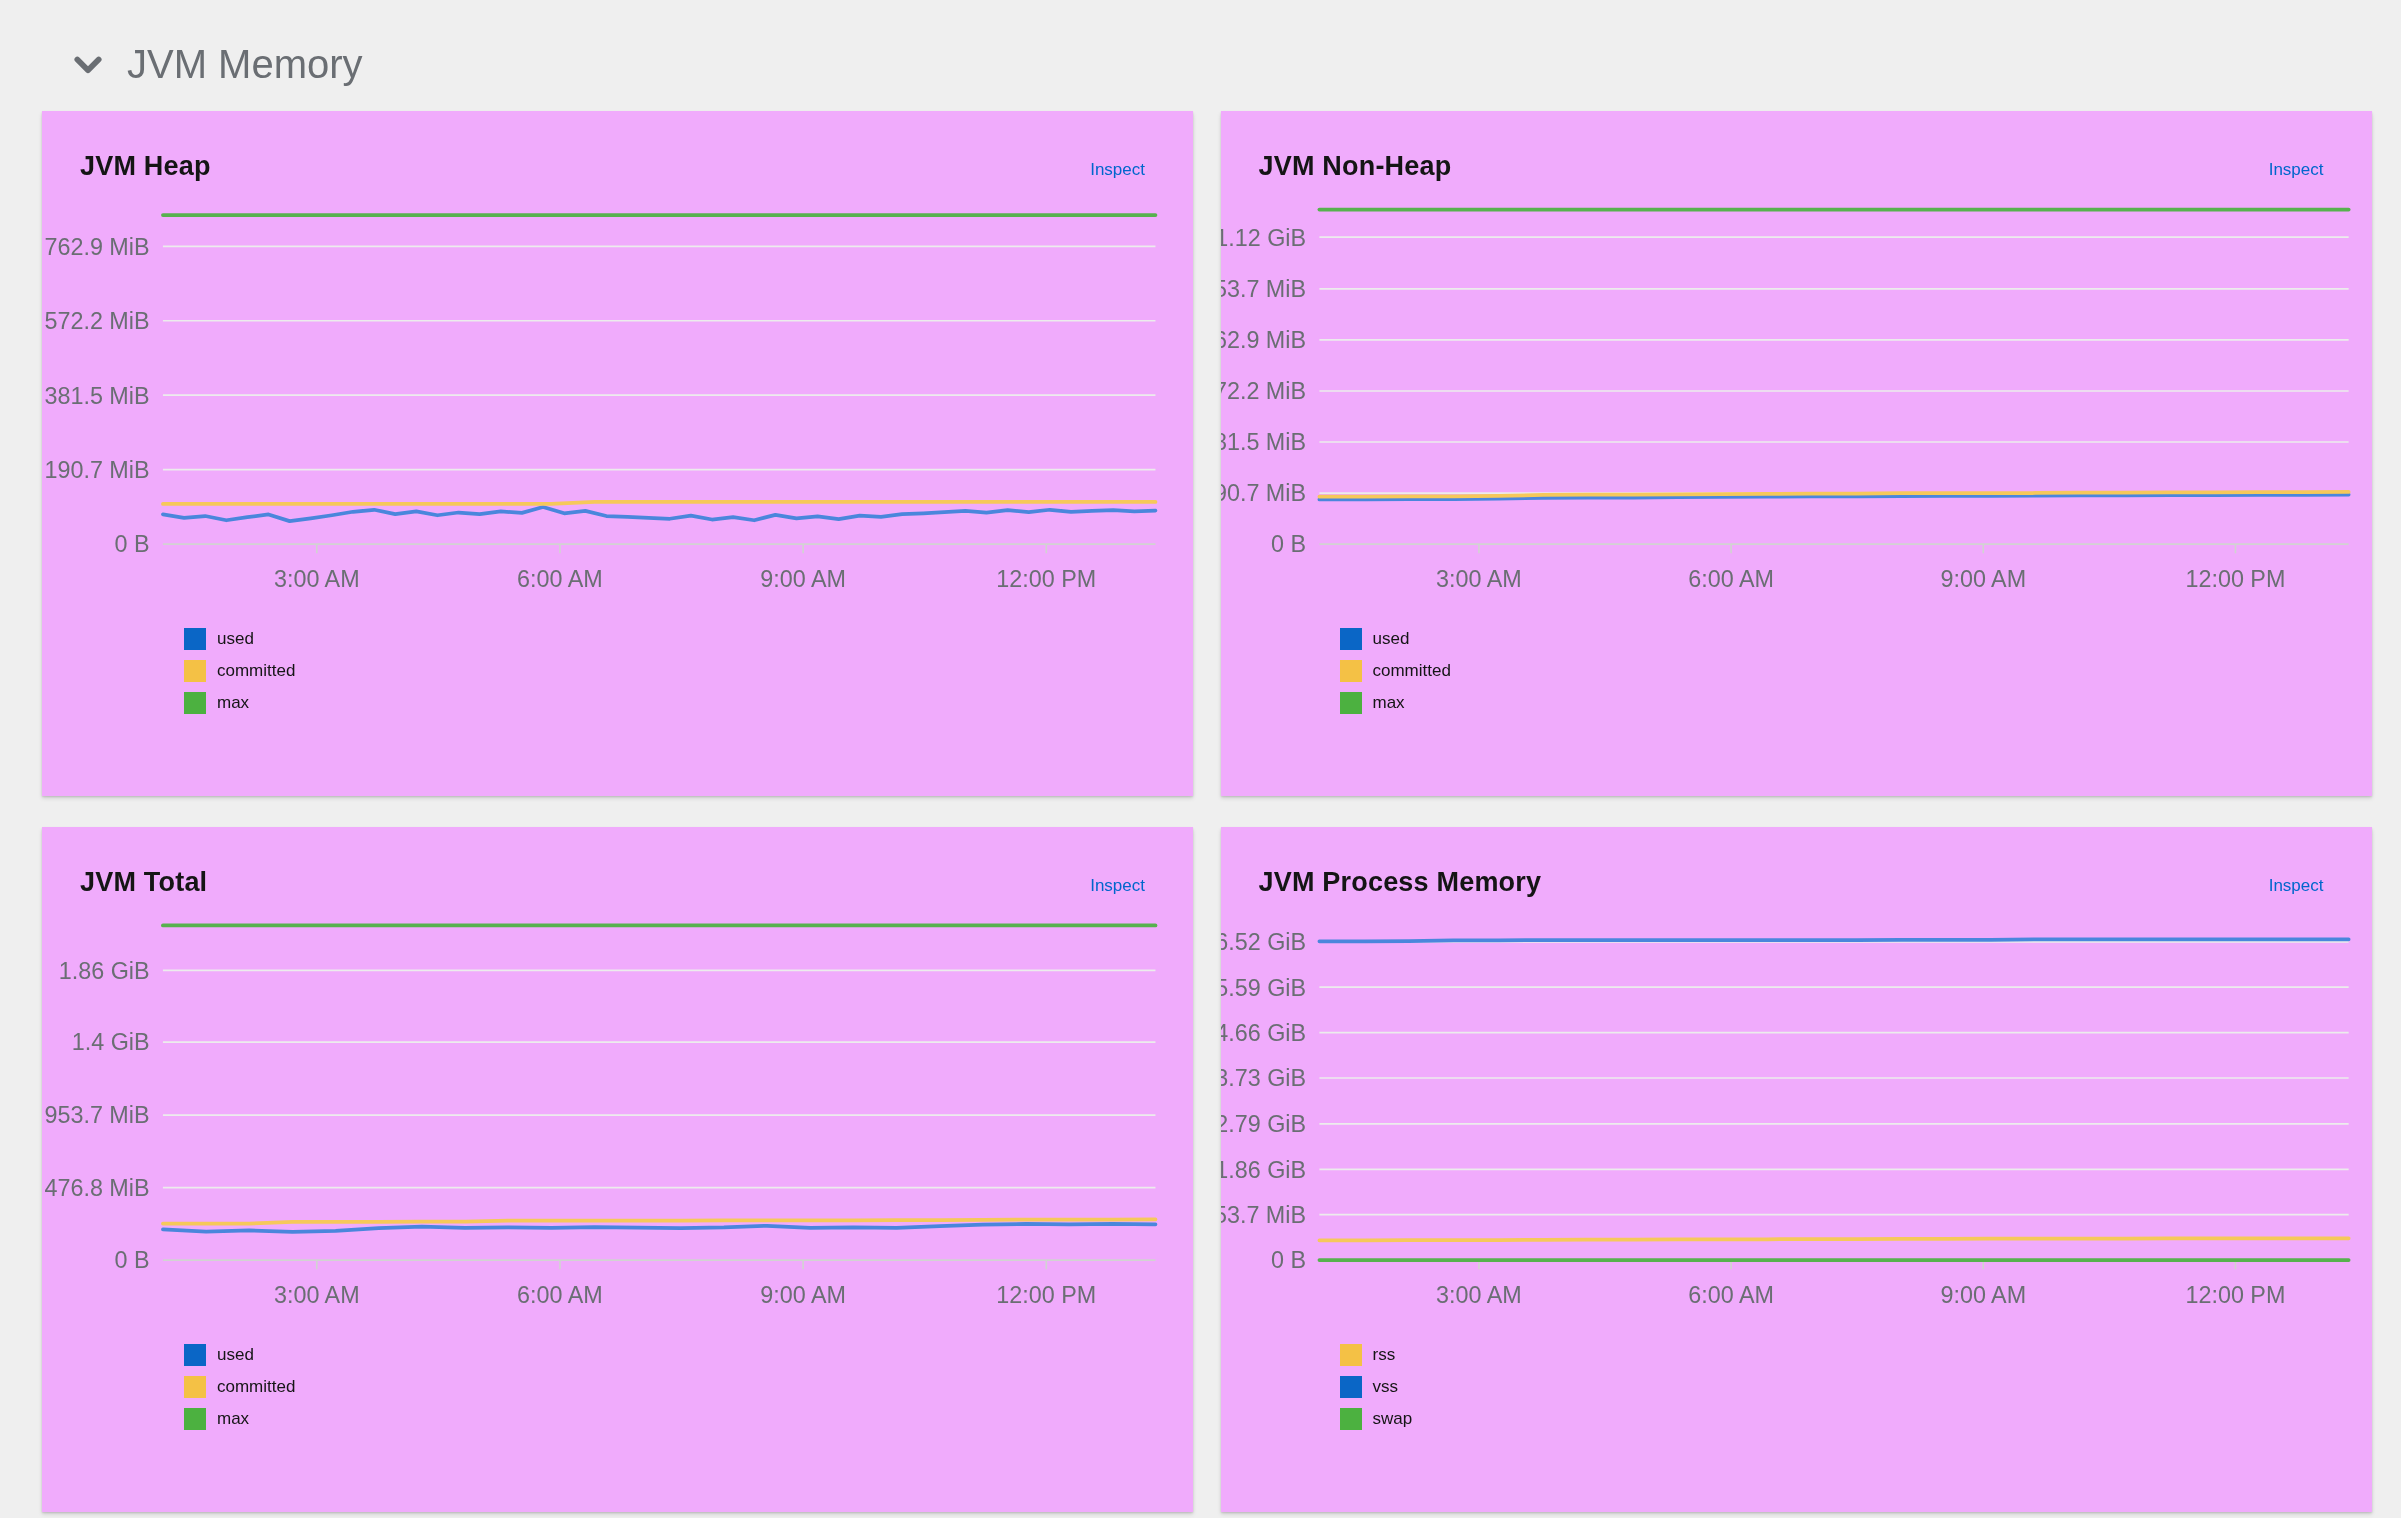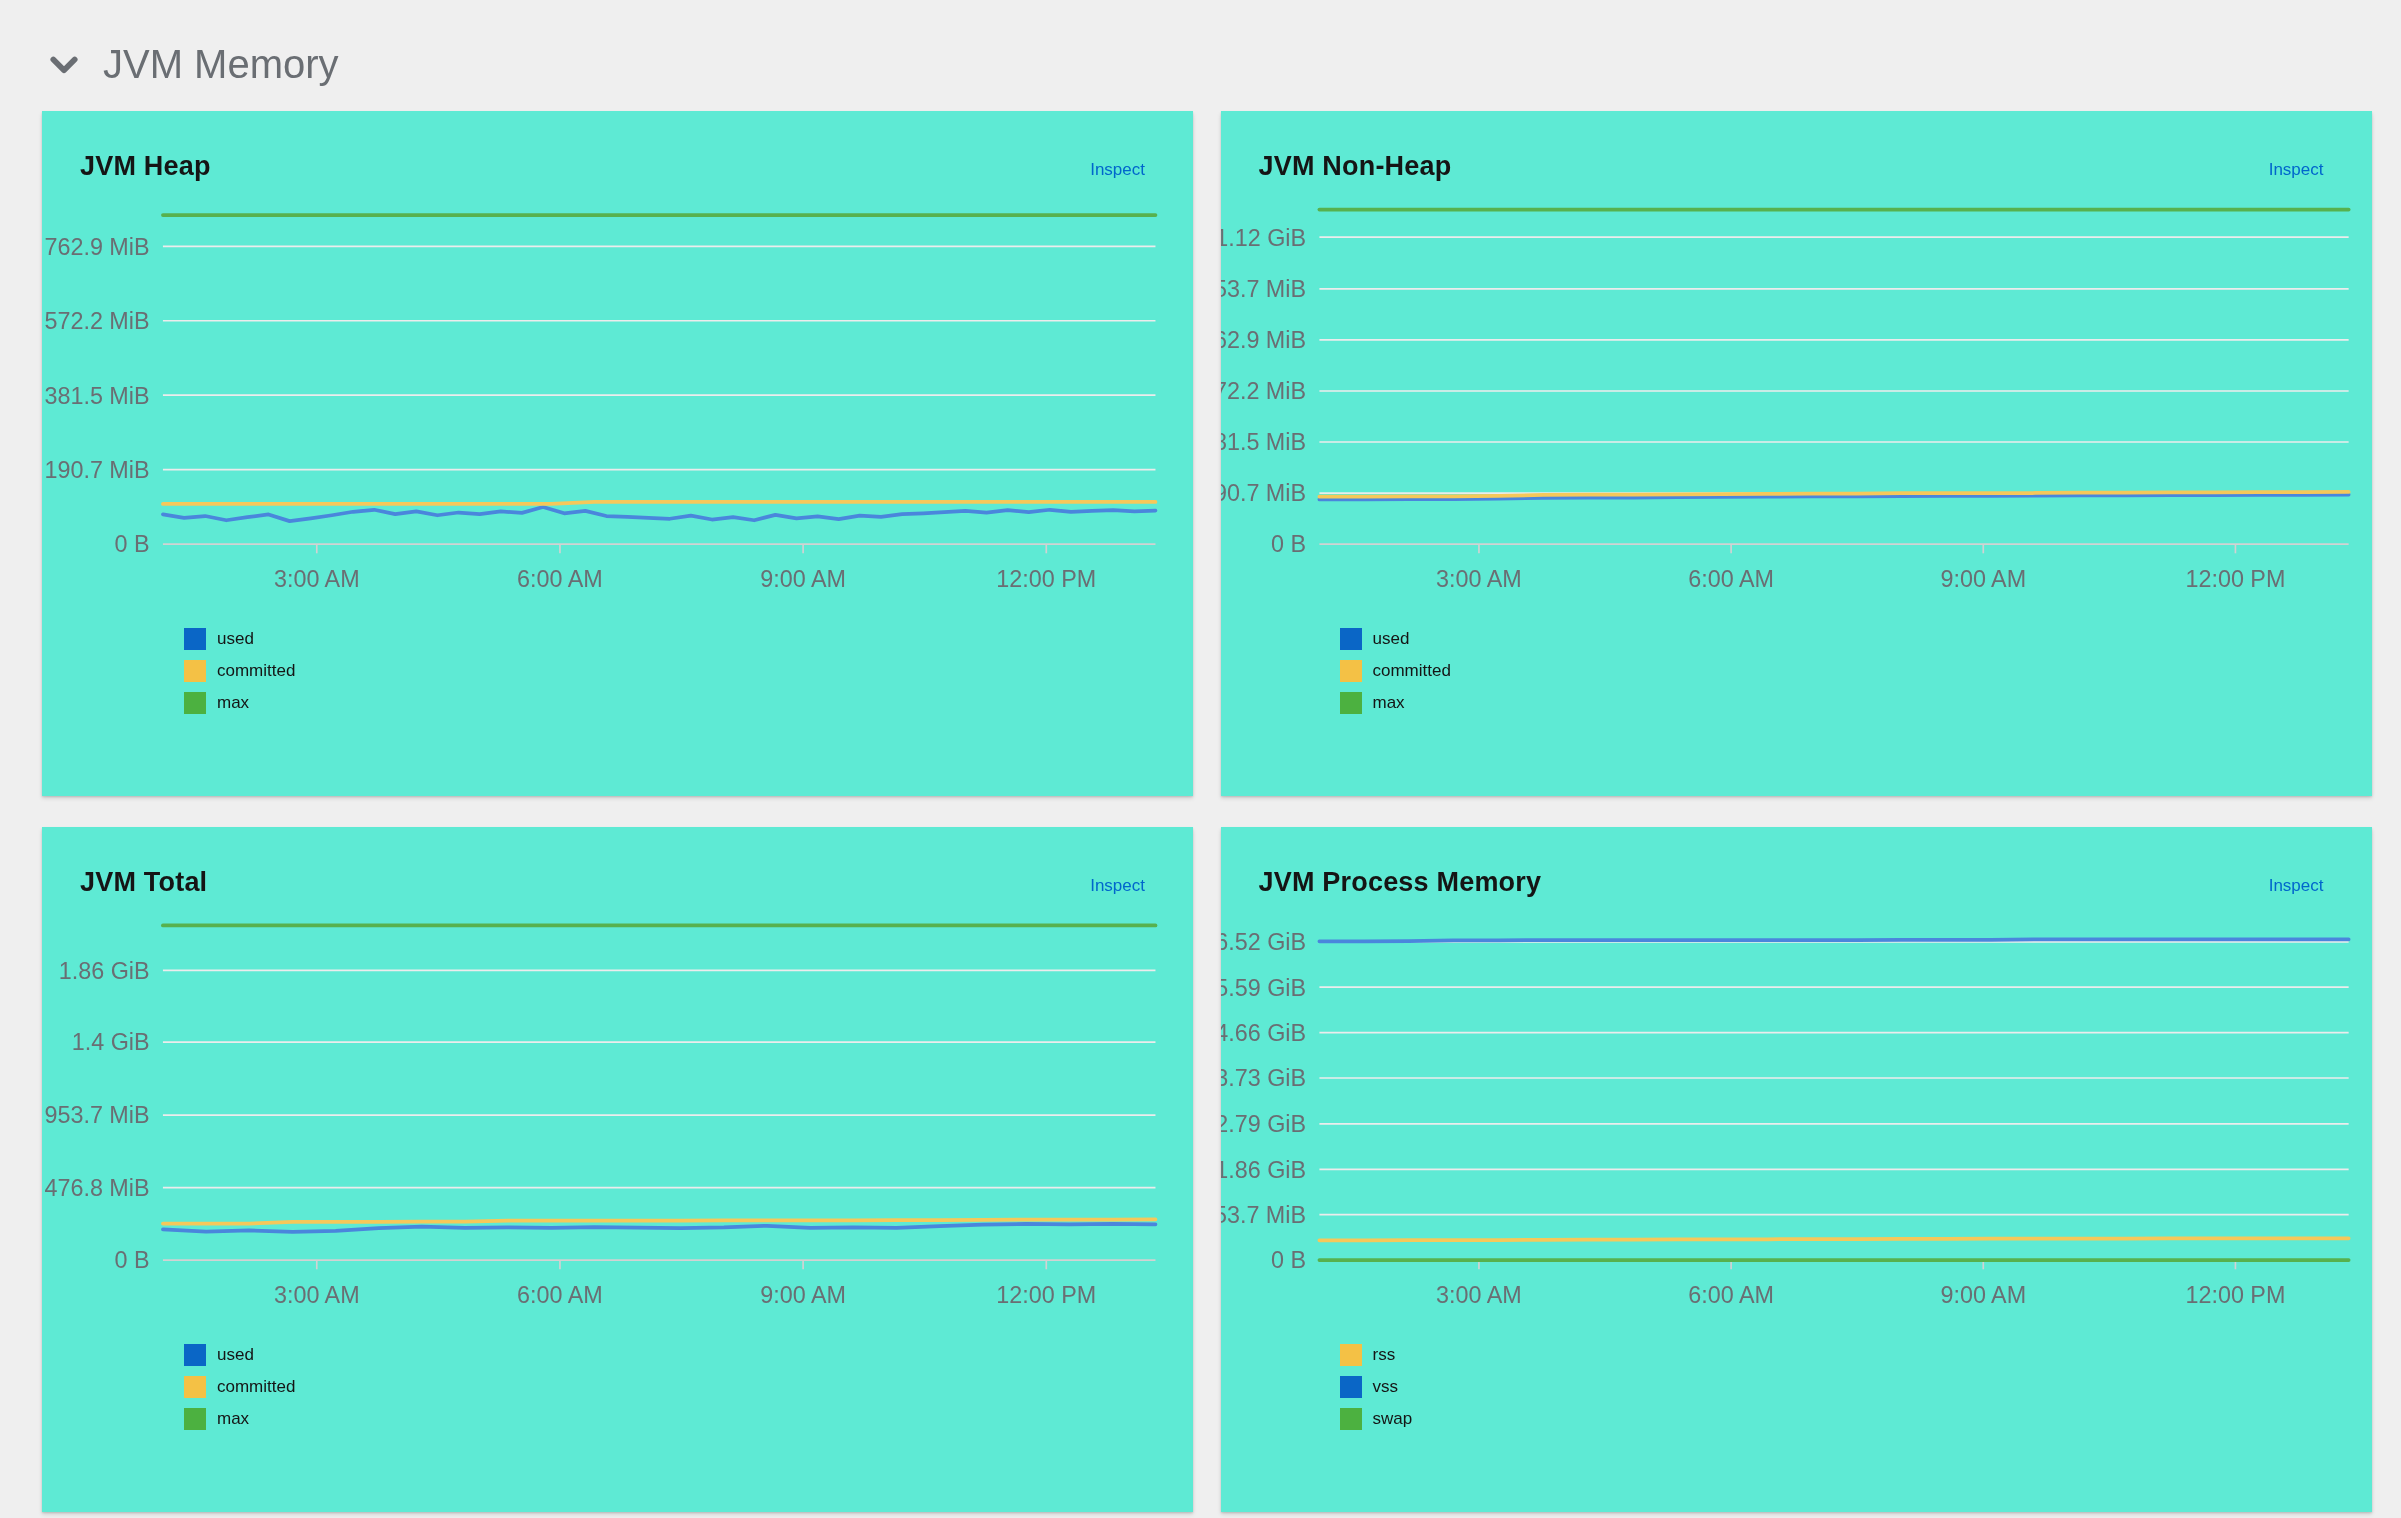--- a/index.html
+++ b/index.html
@@ -1,24 +1,24 @@
 <!DOCTYPE html>
 <html style="font-size:13.3px"><head>
 <meta charset="utf-8">
 <style>
   html,body{margin:0;padding:0;}
   body{
     width:2401px;height:1518px;background:#efefef;
     font-family:"Liberation Sans",sans-serif;overflow:hidden;
   }
-  .section-header{display:flex;align-items:center;gap:23px;padding:42px 0 0 48px;color:#6a6e73;}
+  .section-header{display:flex;align-items:center;gap:23px;padding:42px 0 0 72px;color:#6a6e73;}
   .chevron-btn{background:none;border:none;padding:0;cursor:pointer;display:flex;align-items:center;}
   .section-title{font-size:40px;line-height:1.1;color:#6a6e73;}
   .grid{display:grid;grid-template-columns:1151px 1151px;gap:31px 27.5px;margin:25px 0 0 42px;}
-  .card{width:1151px;height:685px;background:#5eead4;box-shadow:0 2.5px 4.2px rgba(3,3,3,.13),0 0.8px 1.7px rgba(3,3,3,.12);}
+  .card{width:1151px;height:685px;background:#f0abfc;box-shadow:0 2.5px 4.2px rgba(3,3,3,.13),0 0.8px 1.7px rgba(3,3,3,.12);}
   .card-head{display:flex;justify-content:space-between;align-items:baseline;padding:40px 48px 0 38px;}
   .card-title{font-size:27px;font-weight:700;color:#151515;letter-spacing:0.2px;}
   .inspect{font-size:17px;color:#0066cc;text-decoration:none;cursor:pointer;}
   svg.chart{display:block;margin-top:5px;}
   .chart text{font-family:"Liberation Sans",sans-serif;fill:#6a6e73;}
   .legend{display:flex;flex-direction:column;margin-top:1.7px;}
   .legend-item{display:flex;align-items:center;gap:11px;height:32px;font-size:17px;color:#151515;}
   .swatch{width:22px;height:22px;flex:0 0 22px;}
 </style>
 </head>

